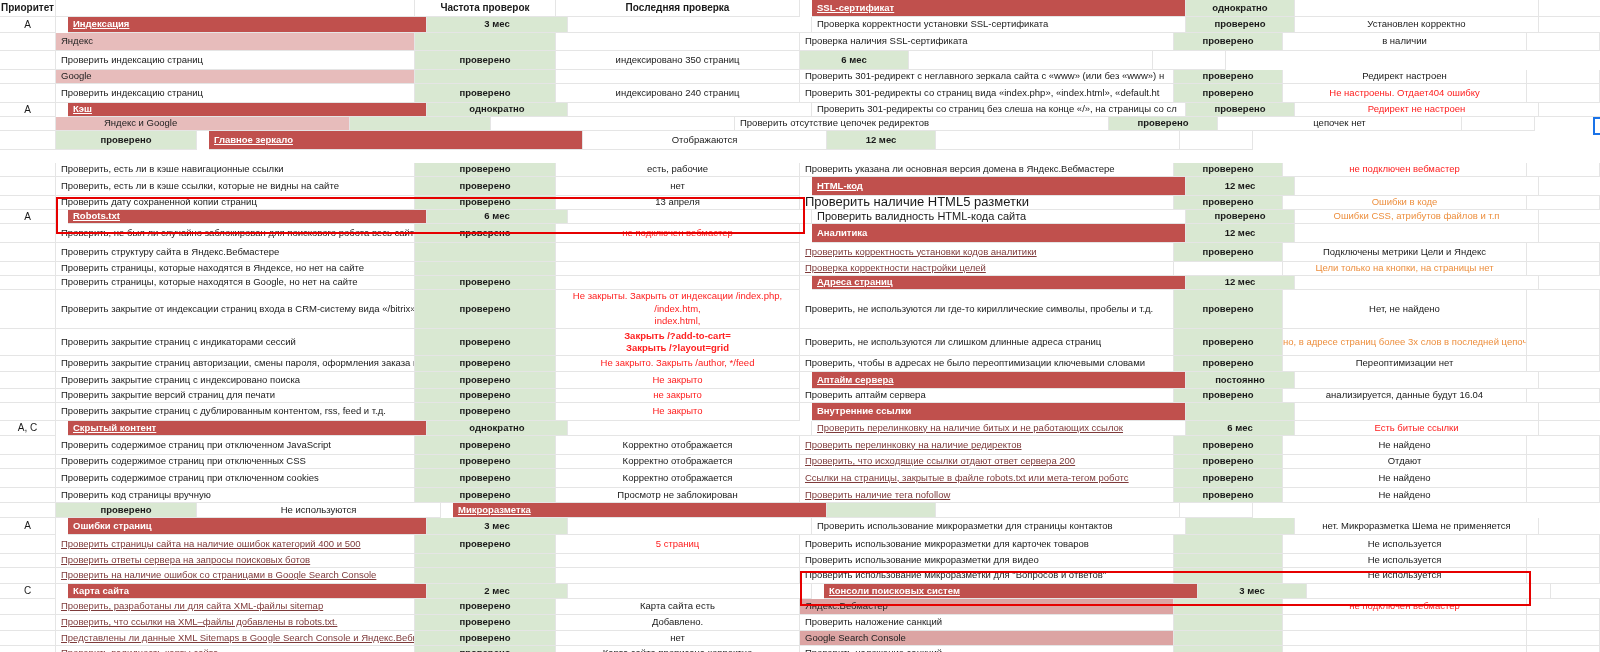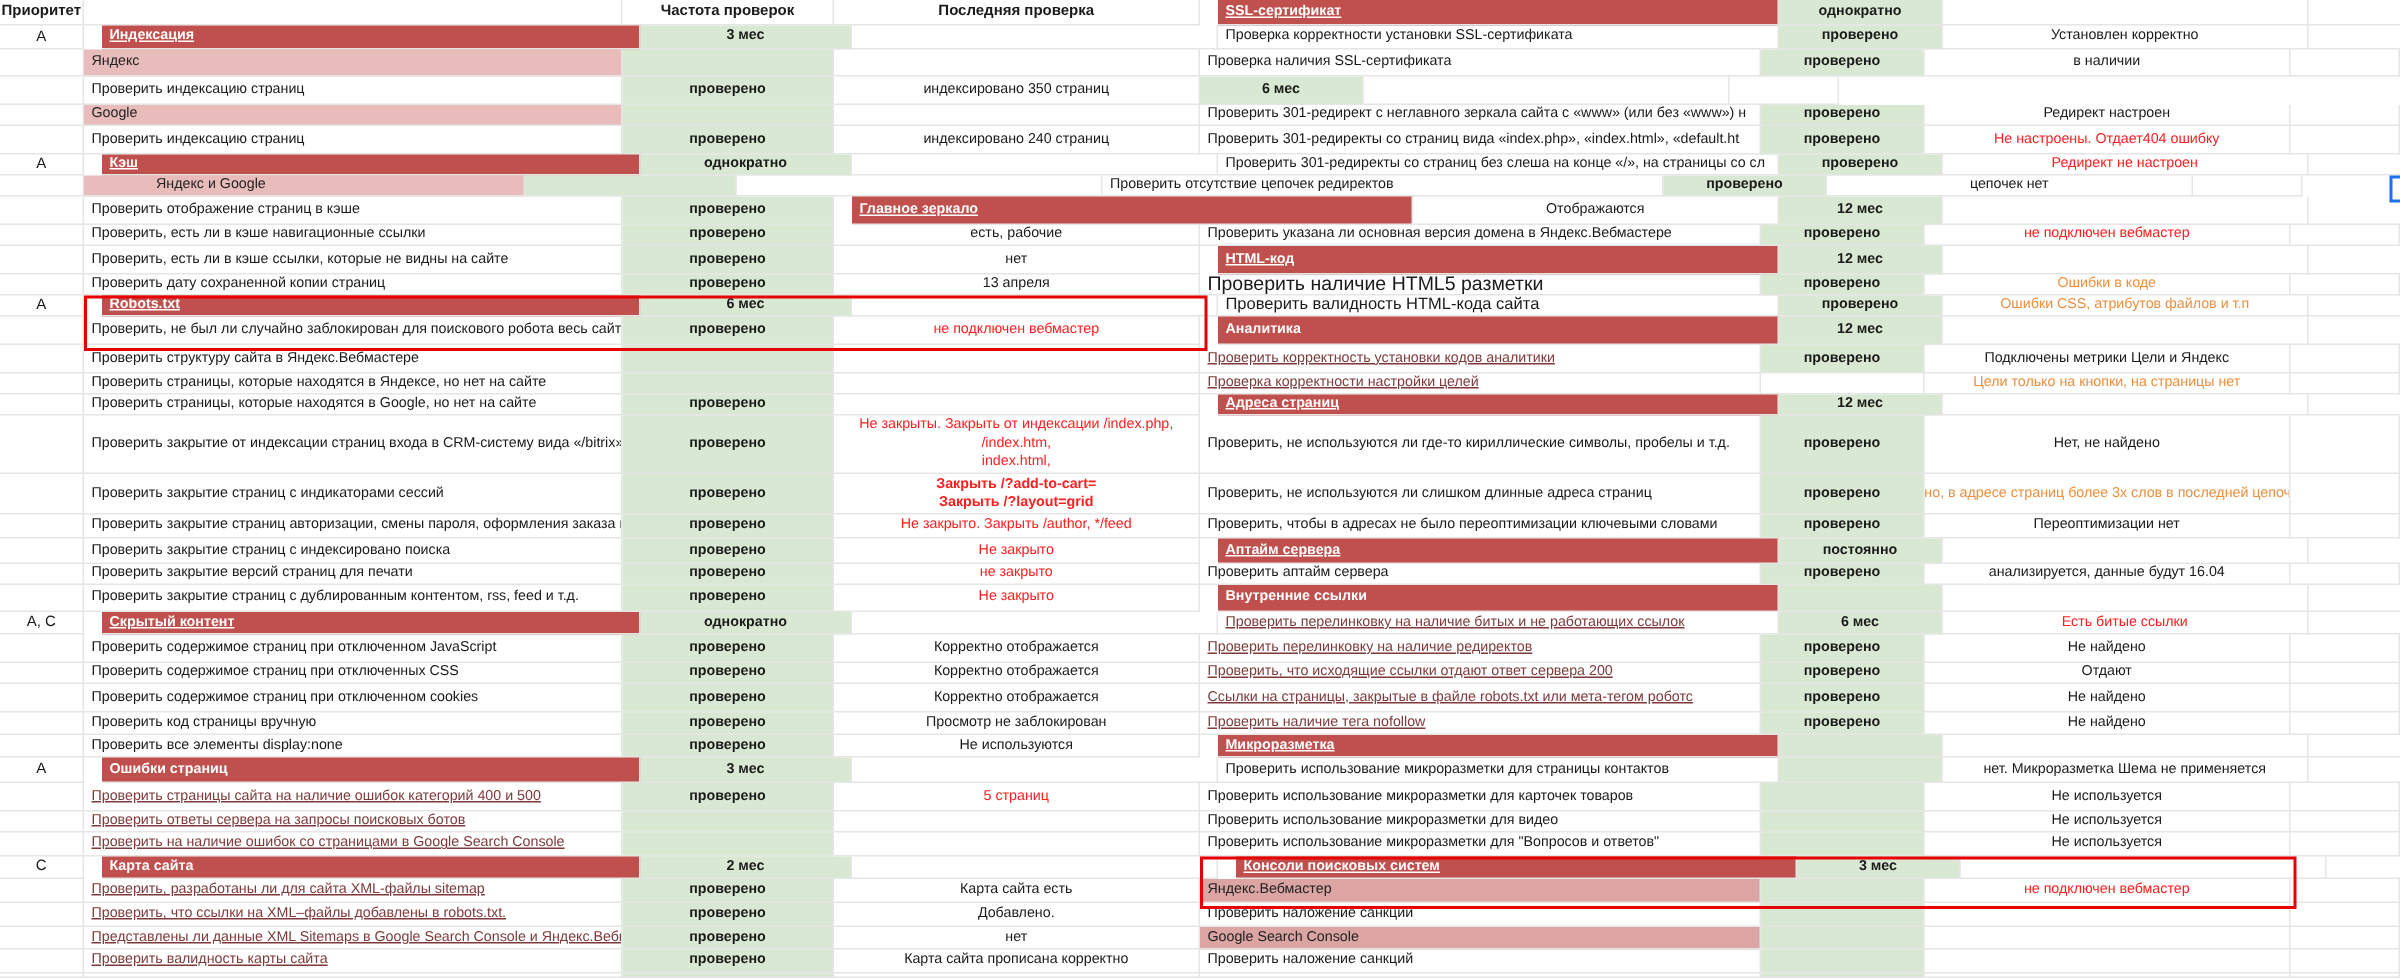--- a/index.html
+++ b/index.html
@@ -109,29 +109,28 @@
         <div class="c tk pink" style="width: 294px; padding-left: 48px;">Яндекс и Google</div>
         <div class="c fq" style="width: 141px;"></div>
         <div class="c rs k" style="width: 244px;"></div>
         <div class="c tk" style="width: 374px;">Проверить отсутствие цепочек редиректов</div>
         <div class="c fq" style="width: 109px;">проверено</div>
         <div class="c rs k" style="width: 244px;">цепочек нет</div>
         <div class="c " style="width: 73px;"></div>
       </div>
       <div class="row" style="height: 19px;">
         <div class="c pr" style="width: 56px;"></div>
-        <div class="c tk" style="width: 359px;">Проверить отображение страниц в кэше</div>
         <div class="c fq" style="width: 141px;">проверено</div>
         <div class="c tk sec u" style="width: 374px;">Главное зеркало</div>
         <div class="c rs k" style="width: 244px;">Отображаются</div>
         <div class="c fq" style="width: 109px;">12 мес</div>
         <div class="c rs k" style="width: 244px;"></div>
         <div class="c " style="width: 73px;"></div>
       </div>
-      <div class="row" style="height: 14px;">
+      <div class="row" style="height: 14px; margin-top: 13px;">
         <div class="c pr" style="width: 56px;"></div>
         <div class="c tk" style="width: 359px;">Проверить, есть ли в кэше навигационные ссылки</div>
         <div class="c fq" style="width: 141px;">проверено</div>
         <div class="c rs k" style="width: 244px;">есть, рабочие</div>
         <div class="c tk" style="width: 374px;">Проверить указана ли основная версия домена в Яндекс.Вебмастере</div>
         <div class="c fq" style="width: 109px;">проверено</div>
         <div class="c rs r" style="width: 244px;">не подключен вебмастер</div>
         <div class="c " style="width: 73px;"></div>
       </div>
       <div class="row" style="height: 19px;">
@@ -312,21 +311,20 @@
         <div class="c tk" style="width: 359px;">Проверить код страницы вручную</div>
         <div class="c fq" style="width: 141px;">проверено</div>
         <div class="c rs k" style="width: 244px;">Просмотр не заблокирован</div>
         <div class="c tk link" style="width: 374px;">Проверить наличие тега nofollow</div>
         <div class="c fq" style="width: 109px;">проверено</div>
         <div class="c rs k" style="width: 244px;">Не найдено</div>
         <div class="c " style="width: 73px;"></div>
       </div>
       <div class="row" style="height: 15px;">
         <div class="c pr" style="width: 56px;"></div>
-        <div class="c tk" style="width: 359px;">Проверить все элементы display:none</div>
         <div class="c fq" style="width: 141px;">проверено</div>
         <div class="c rs k" style="width: 244px;">Не используются</div>
         <div class="c tk sec u" style="width: 374px;">Микроразметка</div>
         <div class="c fq" style="width: 109px;"></div>
         <div class="c rs k" style="width: 244px;"></div>
         <div class="c " style="width: 73px;"></div>
       </div>
       <div class="row" style="height: 17px;">
         <div class="c pr" style="width: 56px;">А</div>
         <div class="c tk sec" style="width: 359px;">Ошибки страниц</div>

